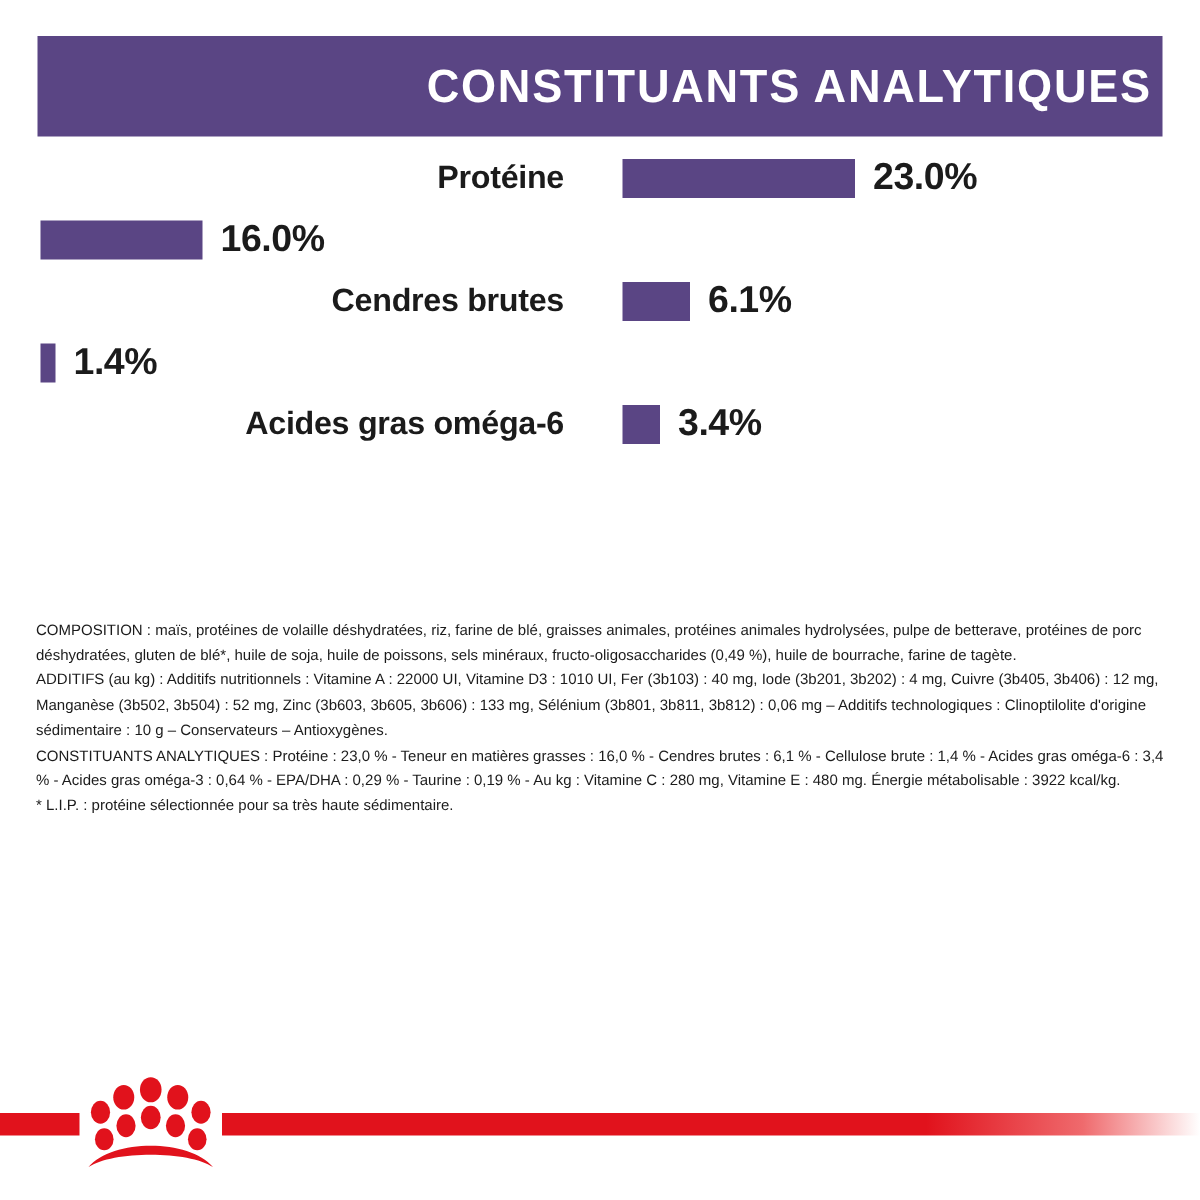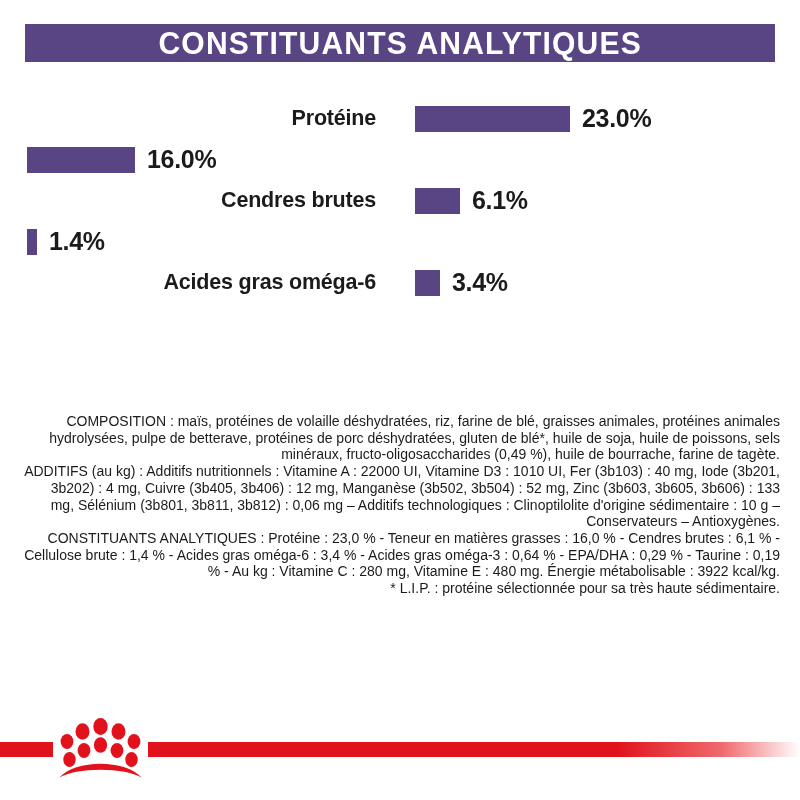--- a/index.html
+++ b/index.html
@@ -17,25 +17,25 @@
     width: 800px;
     height: 800px;
     background: #ffffff;
   }
 
   
   .banner {
     position: absolute;
     left: 25px;
     width: 750px;
-    height: 38px;
+    height: 67px;
     background: #5a4584;
     display: flex;
     align-items: center;
-    justify-content: center;
+    justify-content: flex-end;
   }
   .banner-title {
     color: #ffffff;
     font-family: "Liberation Sans", sans-serif;
     font-size: 31px;
     font-weight: bold;
     letter-spacing: 1.2px;
     line-height: 1;
     transform: scaleX(0.97);
   }
@@ -86,24 +86,24 @@
     letter-spacing: -0.3px;
   }
 
   
   .composition {
     position: absolute;
     top: 413px;
     left: 24px;
     width: 756px;
     font-family: "Liberation Sans", sans-serif;
-    font-size: 14px;
+    font-size: 10px;
     line-height: 16.7px;
     color: #1b1b1b;
-    text-align: right;
+    text-align: left;
   }
   .composition p { margin: 0; }
 
   
   .footer {
     position: absolute;
     left: 0;
     bottom: 0;
     width: 800px;
     height: 104px;

